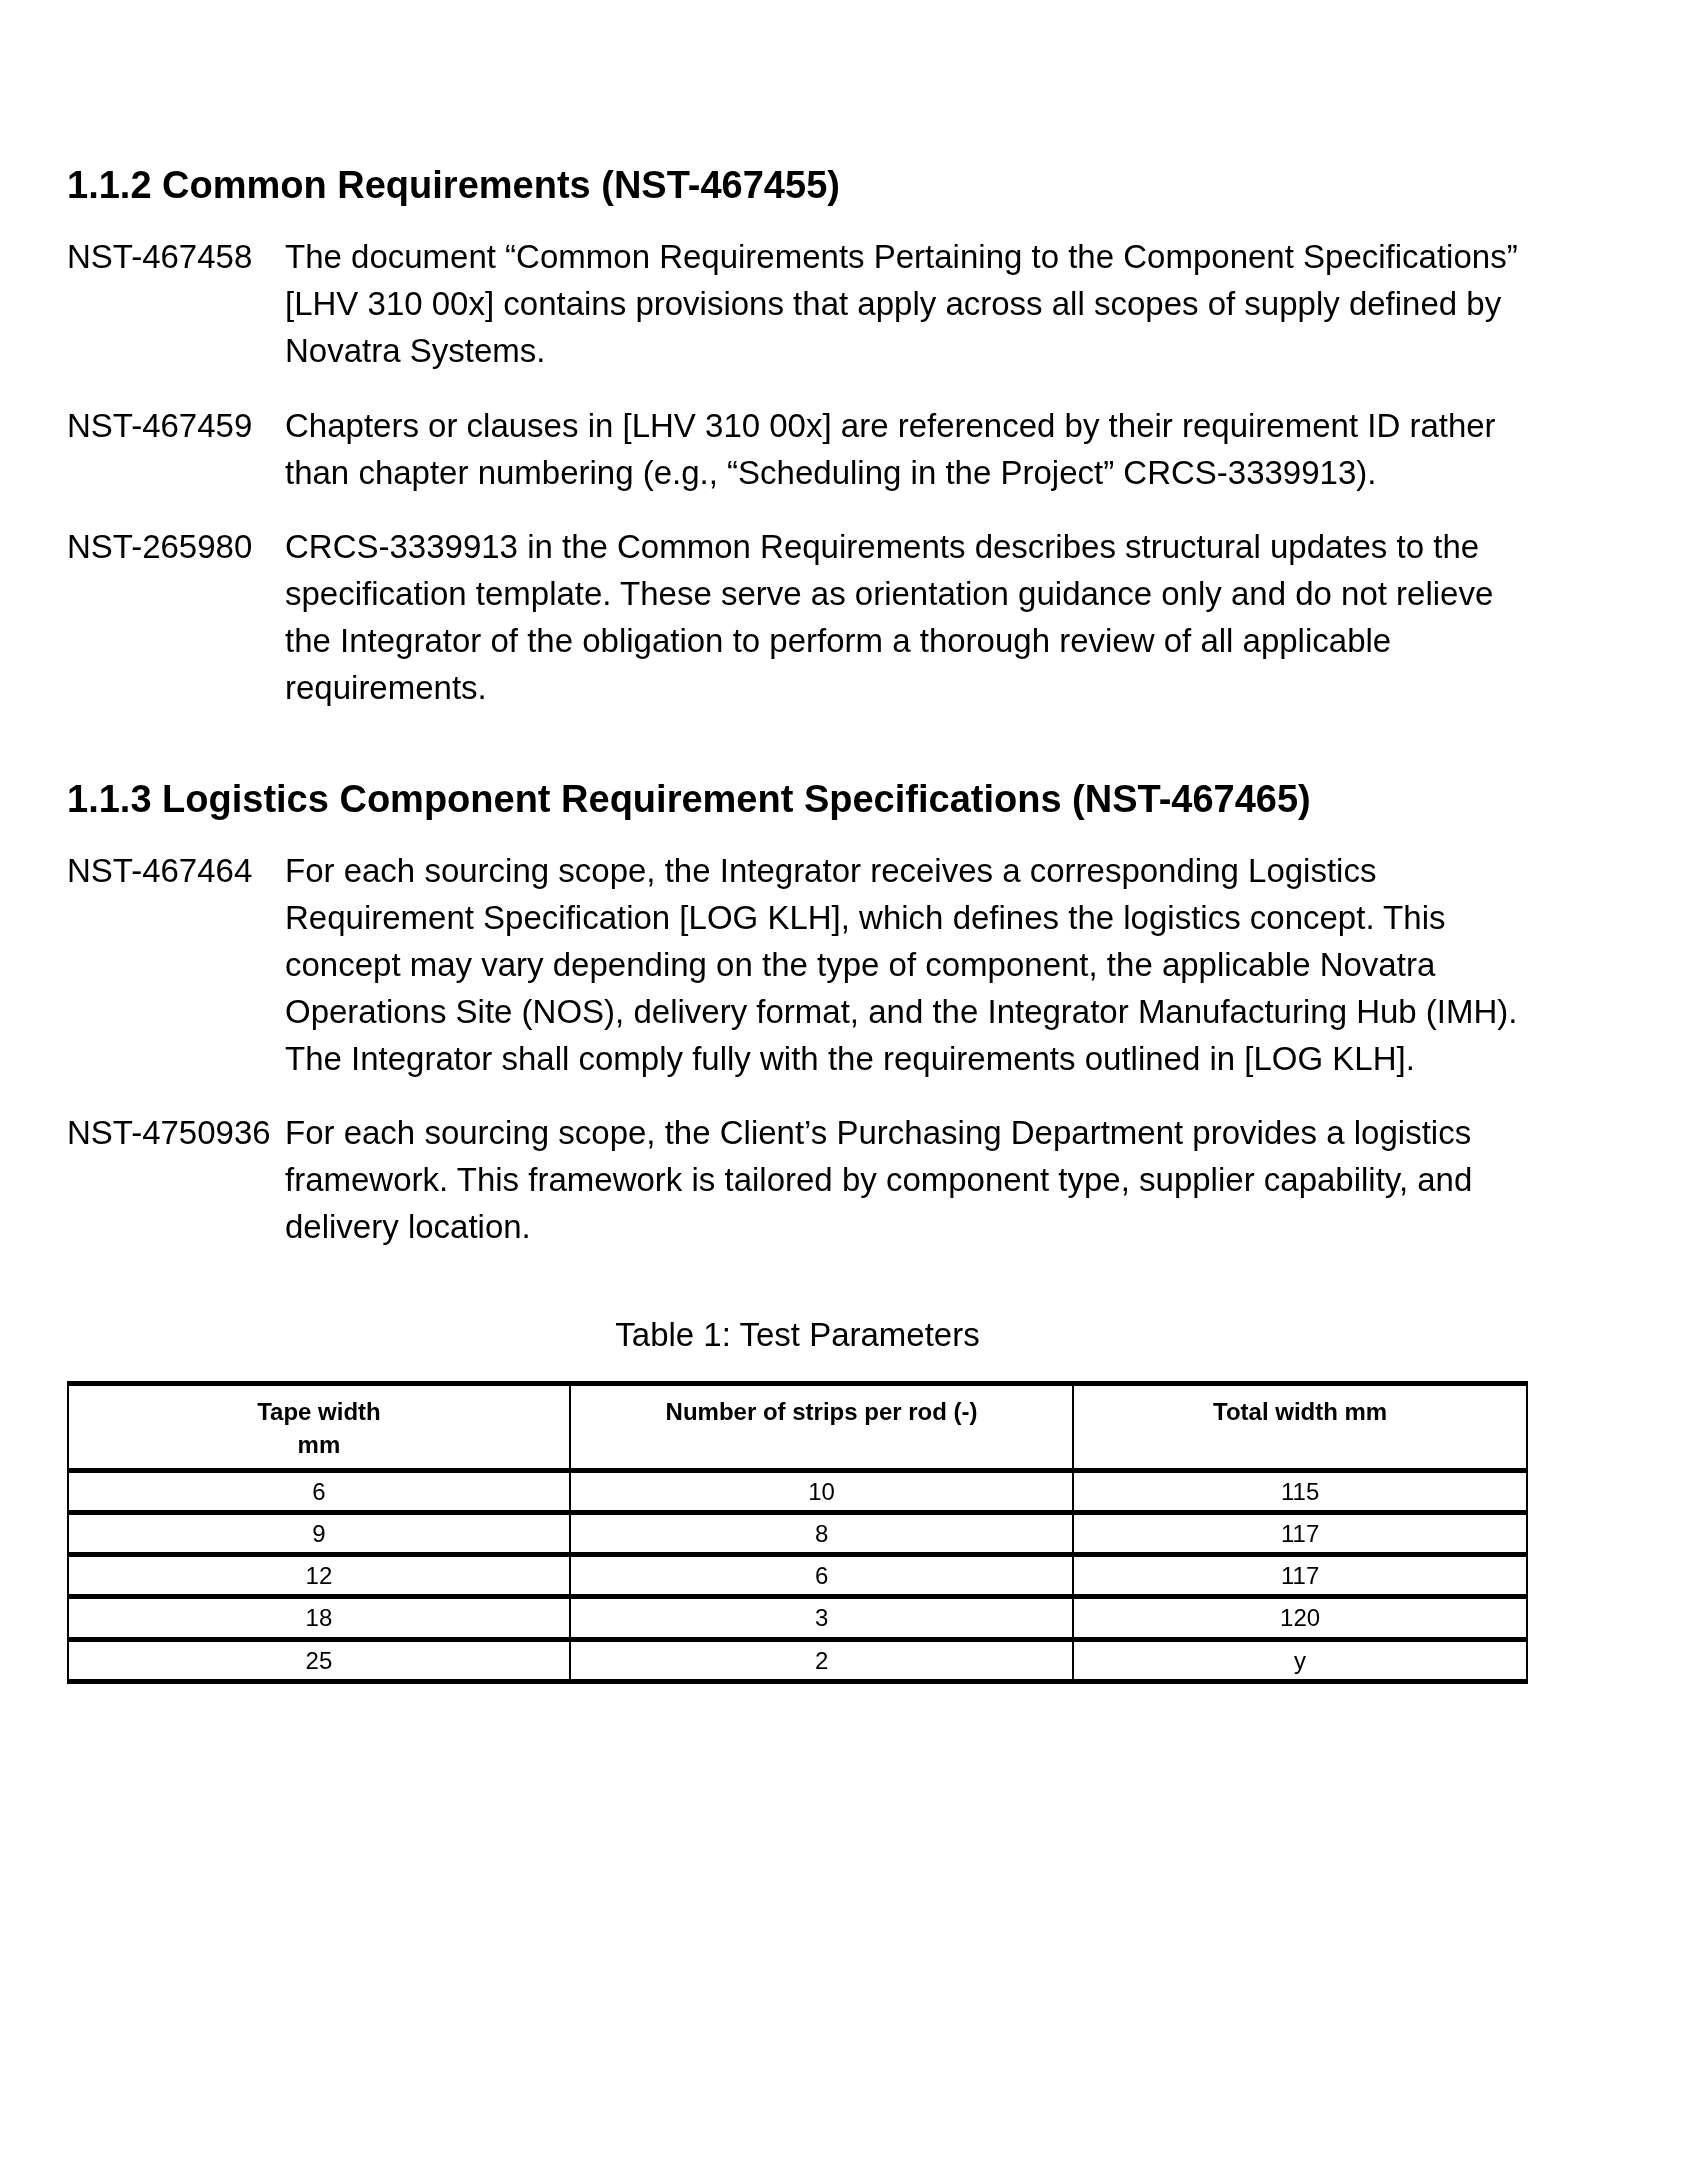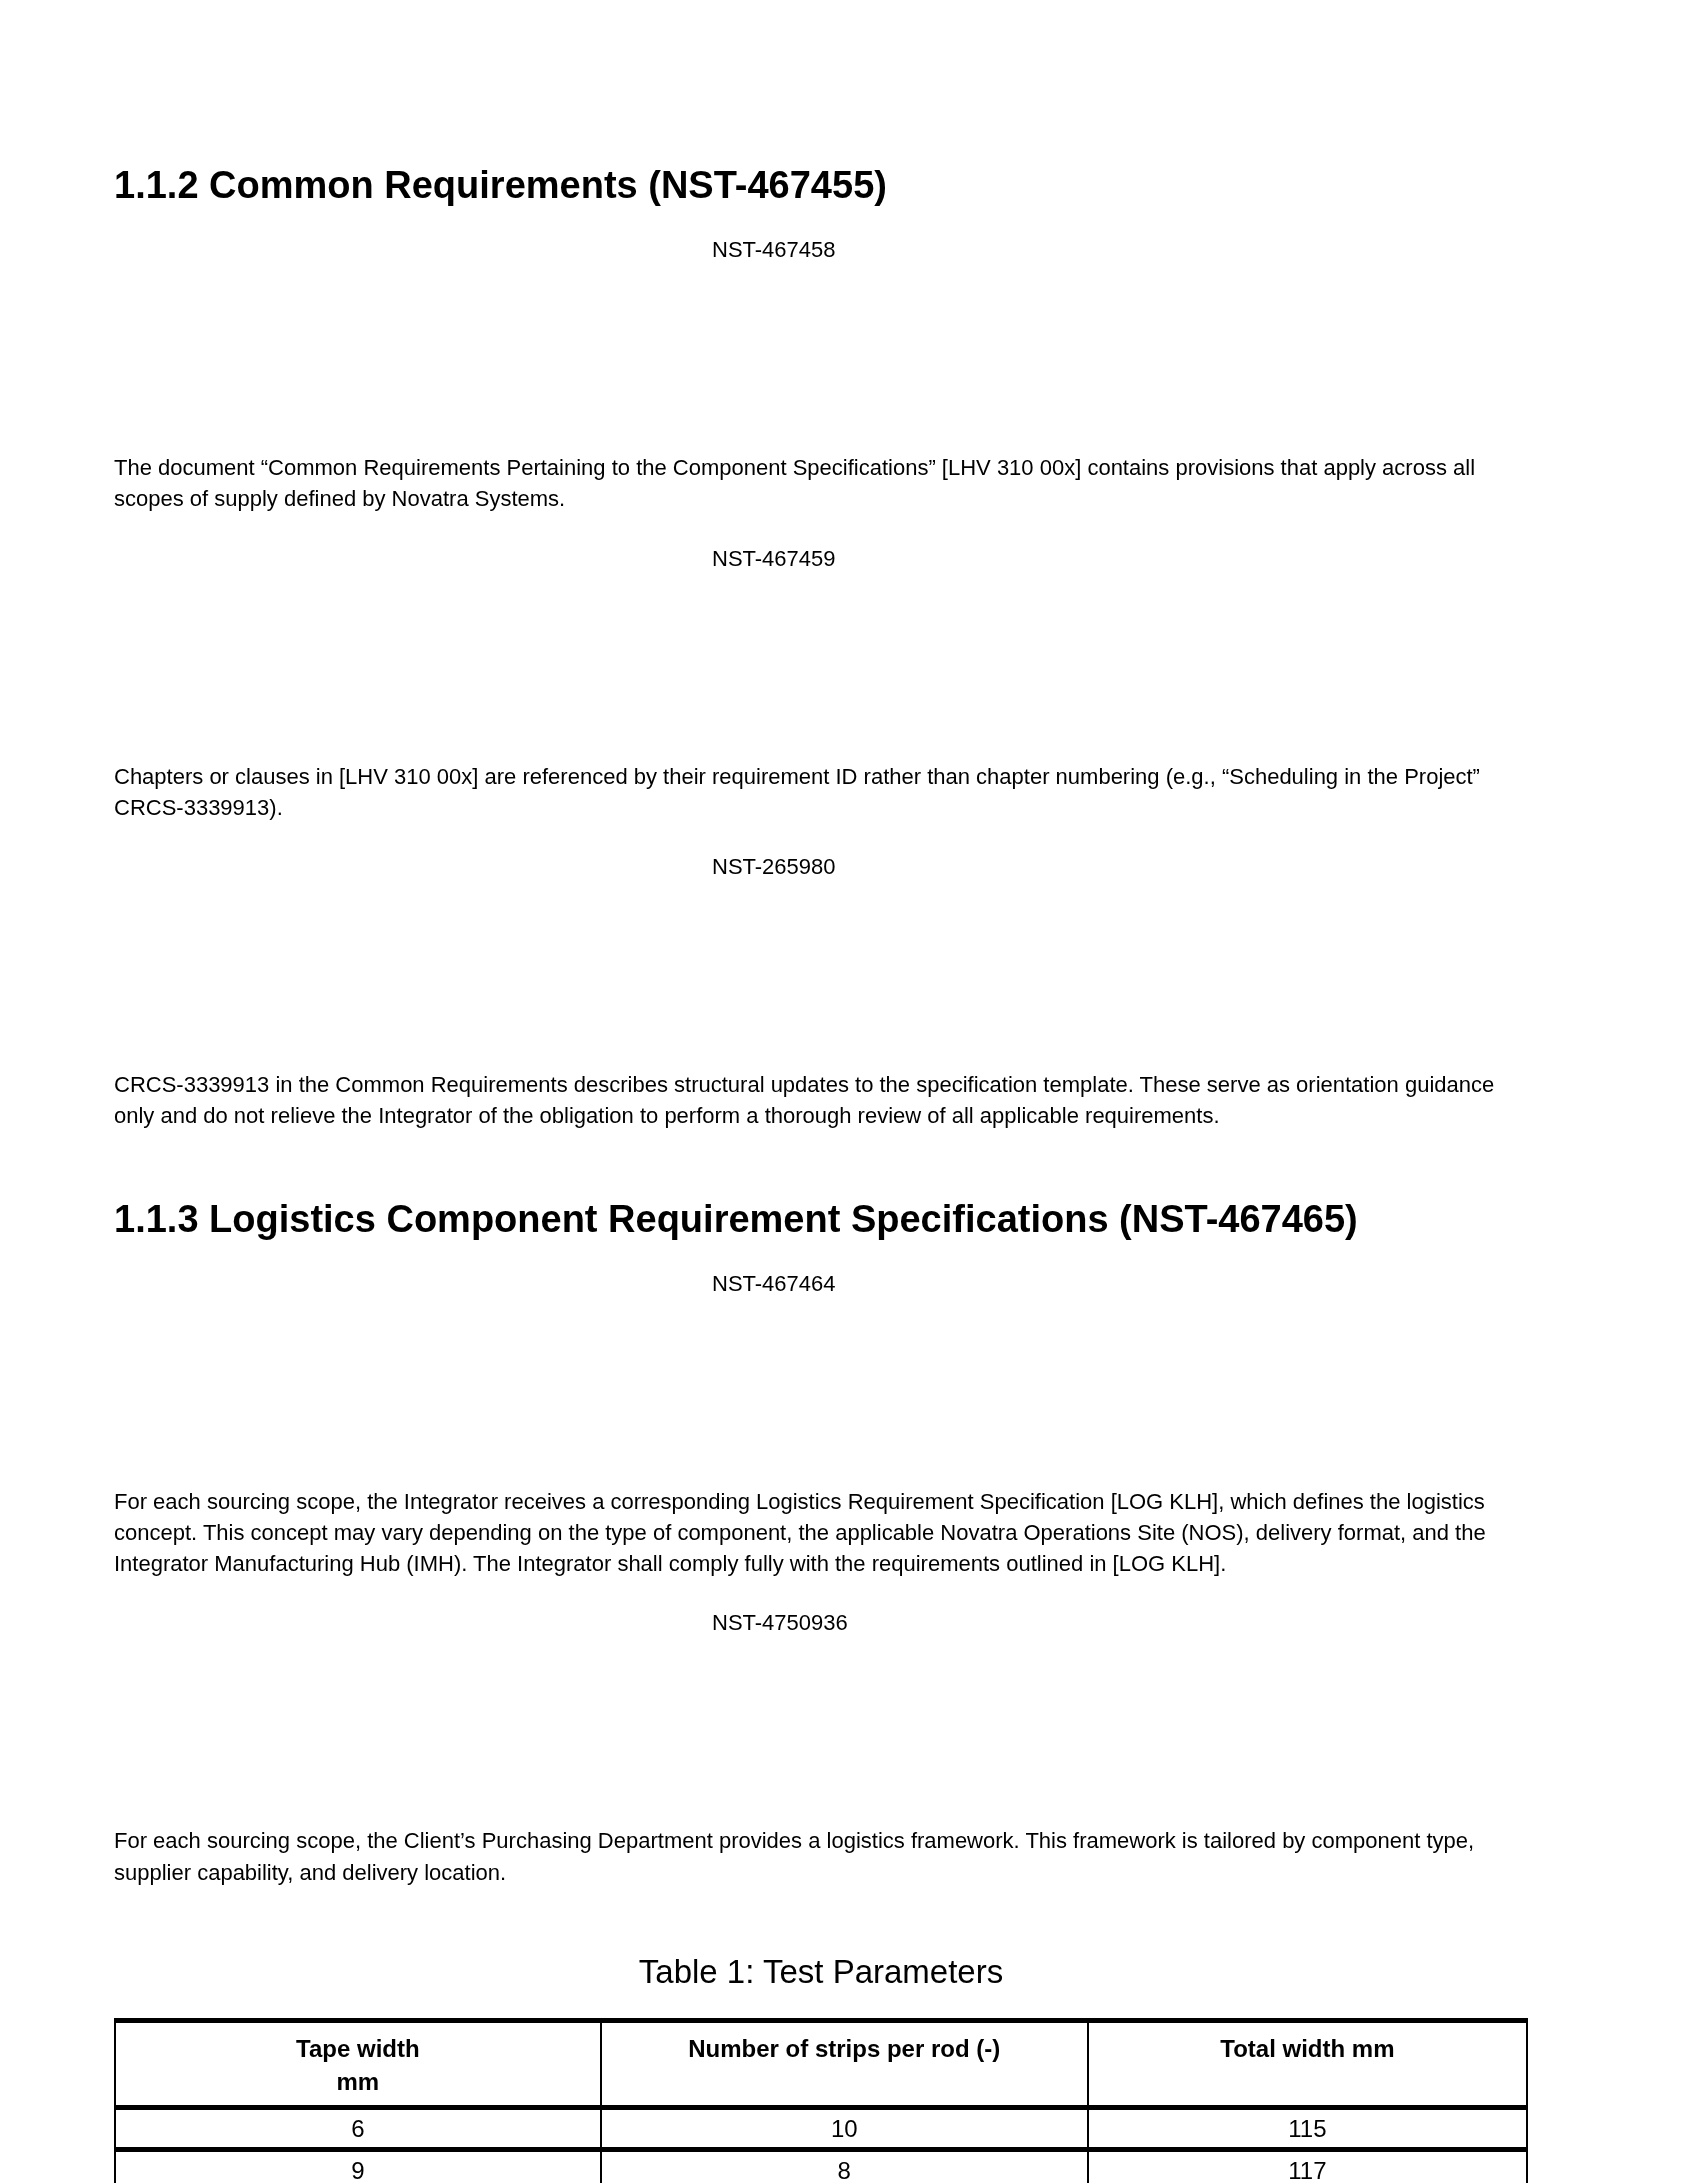--- a/index.html
+++ b/index.html
@@ -12,43 +12,42 @@
     width: 1687px;
     height: 2183px;
     font-family: "Liberation Sans", sans-serif;
     color: #000000;
     overflow: hidden;
   }
 
   .page {
     width: 1687px;
     height: 2183px;
-    padding: 164px 159px 0 114px;
+    padding: 164px 159px 0 67px;
   }
 
   
   .doc-section .heading {
     font-size: 38px;
     font-weight: bold;
     line-height: 1.15;
     margin-bottom: 26.5px;
   }
 
   .doc-section + .doc-section {
     margin-top: 66px;
   }
 
   
   .req {
     display: flex;
-    align-items: center;
-    font-size: 22px;
+    align-items: flex-start;
+    font-size: 33px;
     line-height: 1.42;
     margin-bottom: 28px;
-    flex-direction: column;
   }
 
   .req-id {
     flex: 0 0 218px;
     width: 218px;
   }
 
   .req-text {
     flex: 1 1 auto;
   }

